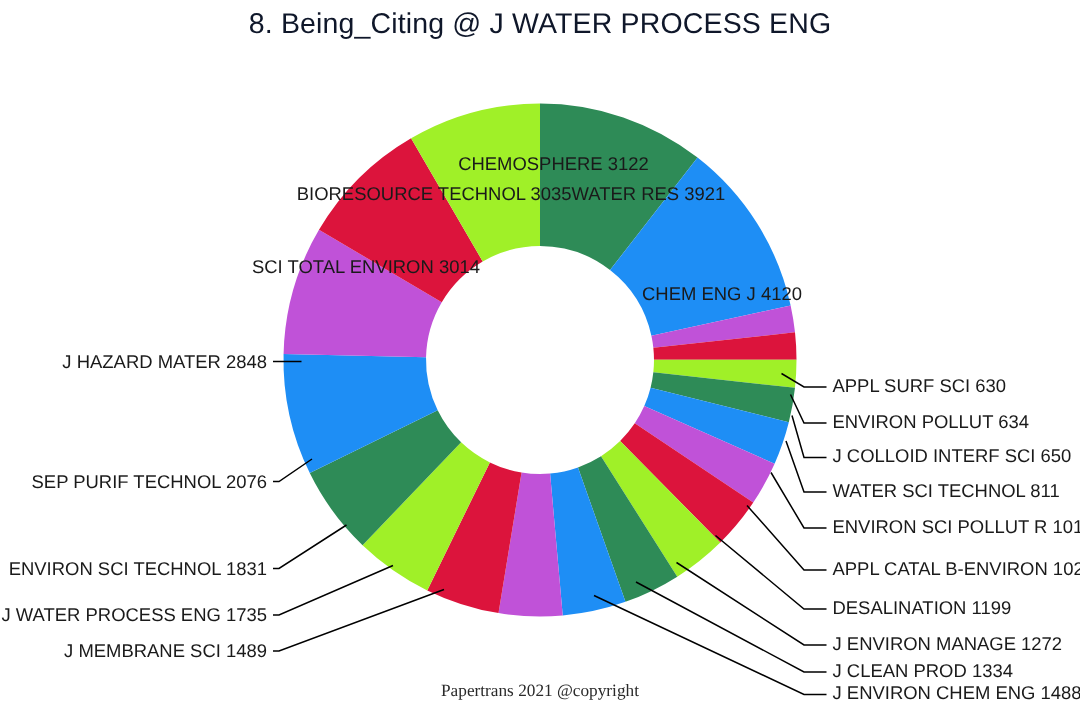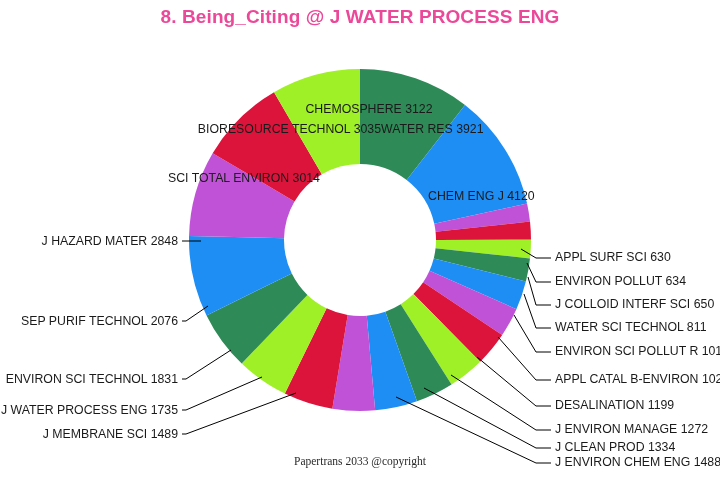--- a/index.html
+++ b/index.html
@@ -23,22 +23,22 @@
     width: 720px;
     height: 480px;
   }
   #chart-title {
     position: absolute;
     left: 0;
     top: 6px;
     width: 720px;
     text-align: center;
     font-size: 19px;
-    font-weight: bold;
-    color: #ec4899;
+    font-weight: normal;
+    color: #0f172a;
     letter-spacing: 0.1px;
     font-family: "Liberation Sans", sans-serif;
   }
   #donut-svg {
     position: absolute;
     left: 0;
     top: 0;
     width: 720px;
     height: 480px;
   }
@@ -127,15 +127,15 @@
         <text x="555" y="451" text-anchor="start" class="seg-label">J CLEAN PROD 1334</text>
         <text x="555" y="466" text-anchor="start" class="seg-label">J ENVIRON CHEM ENG 1488</text>
         <text x="178" y="245" text-anchor="end" class="seg-label">J HAZARD MATER 2848</text>
         <text x="178" y="325" text-anchor="end" class="seg-label">SEP PURIF TECHNOL 2076</text>
         <text x="178" y="383" text-anchor="end" class="seg-label">ENVIRON SCI TECHNOL 1831</text>
         <text x="178" y="414" text-anchor="end" class="seg-label">J WATER PROCESS ENG 1735</text>
         <text x="178" y="438" text-anchor="end" class="seg-label">J MEMBRANE SCI 1489</text>
       </g>
   </svg>
 
-  <div id="footer-credit">Papertrans 2033 @copyright</div>
+  <div id="footer-credit">Papertrans 2021 @copyright</div>
 
 </div>
 
 </body></html>

